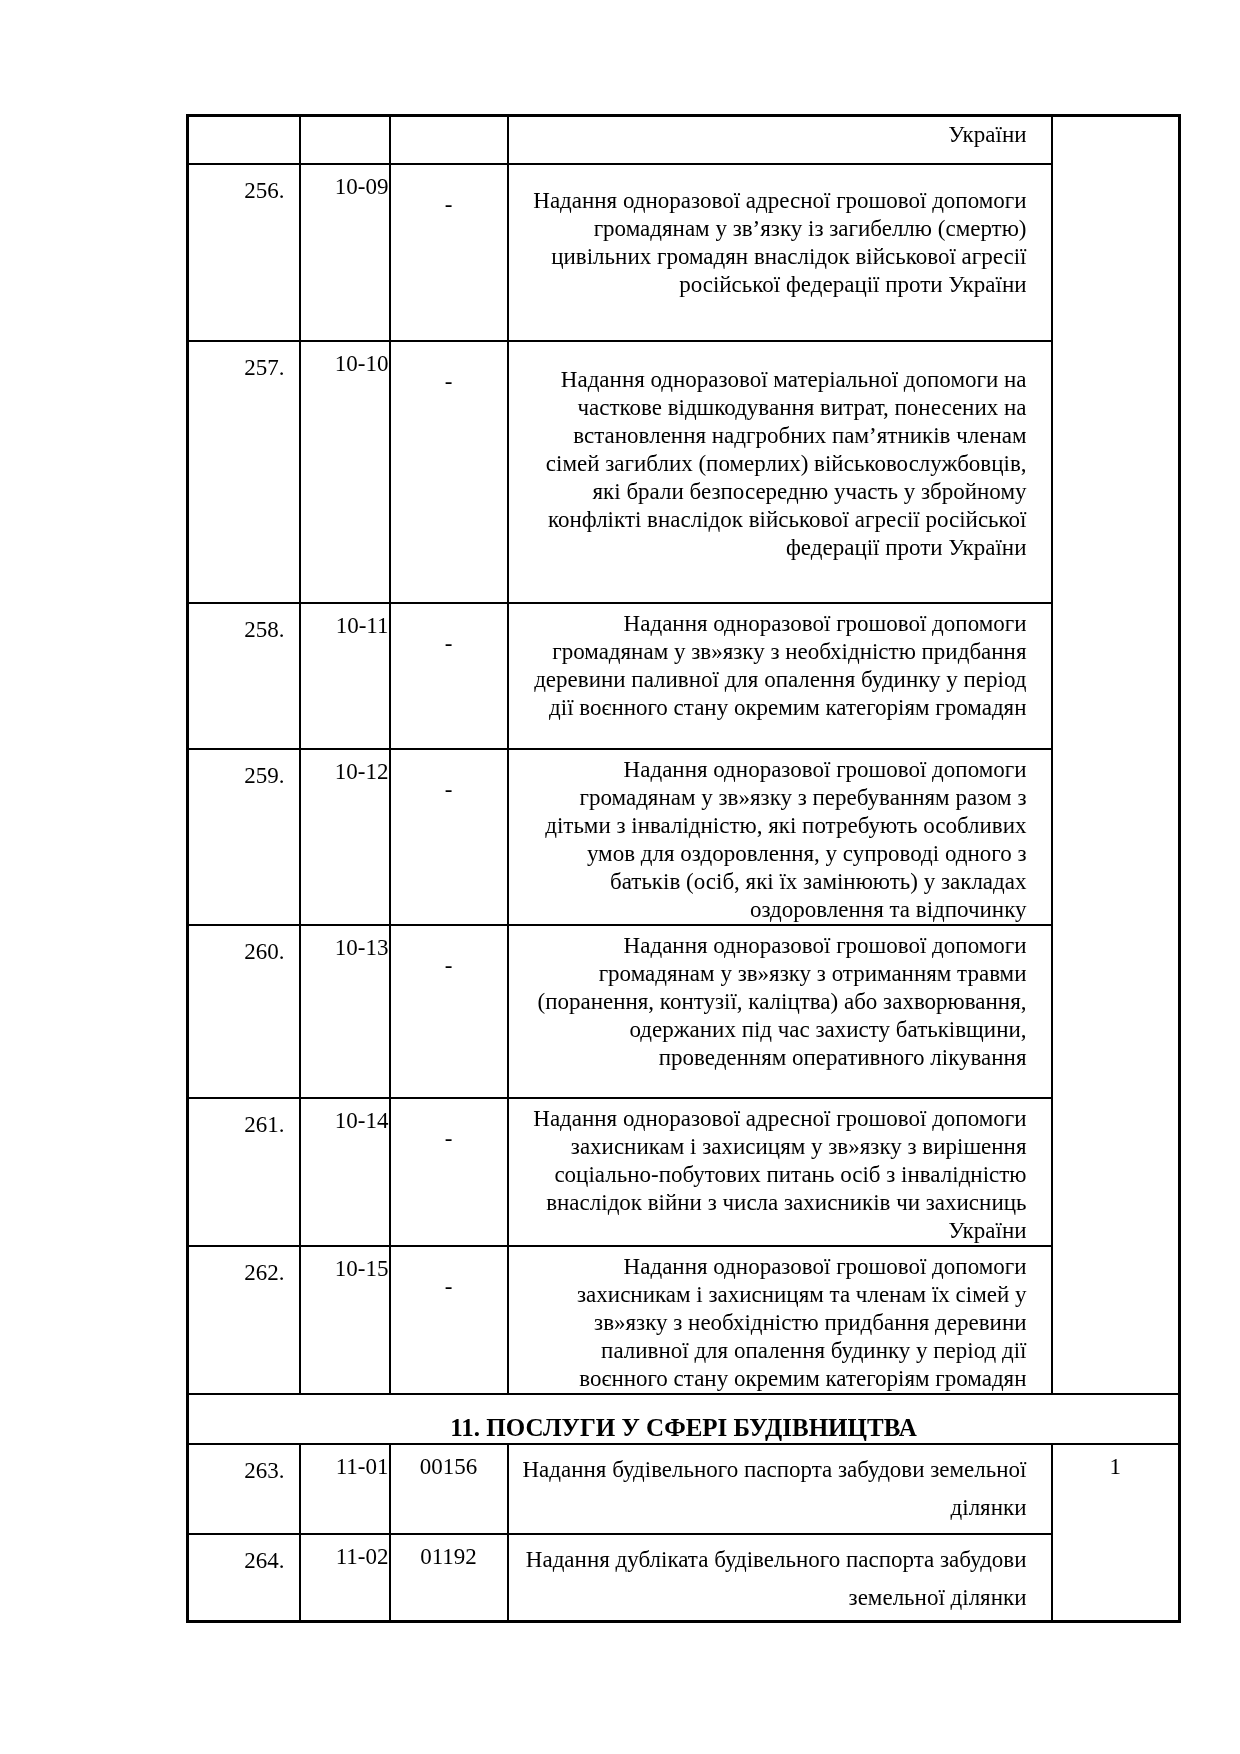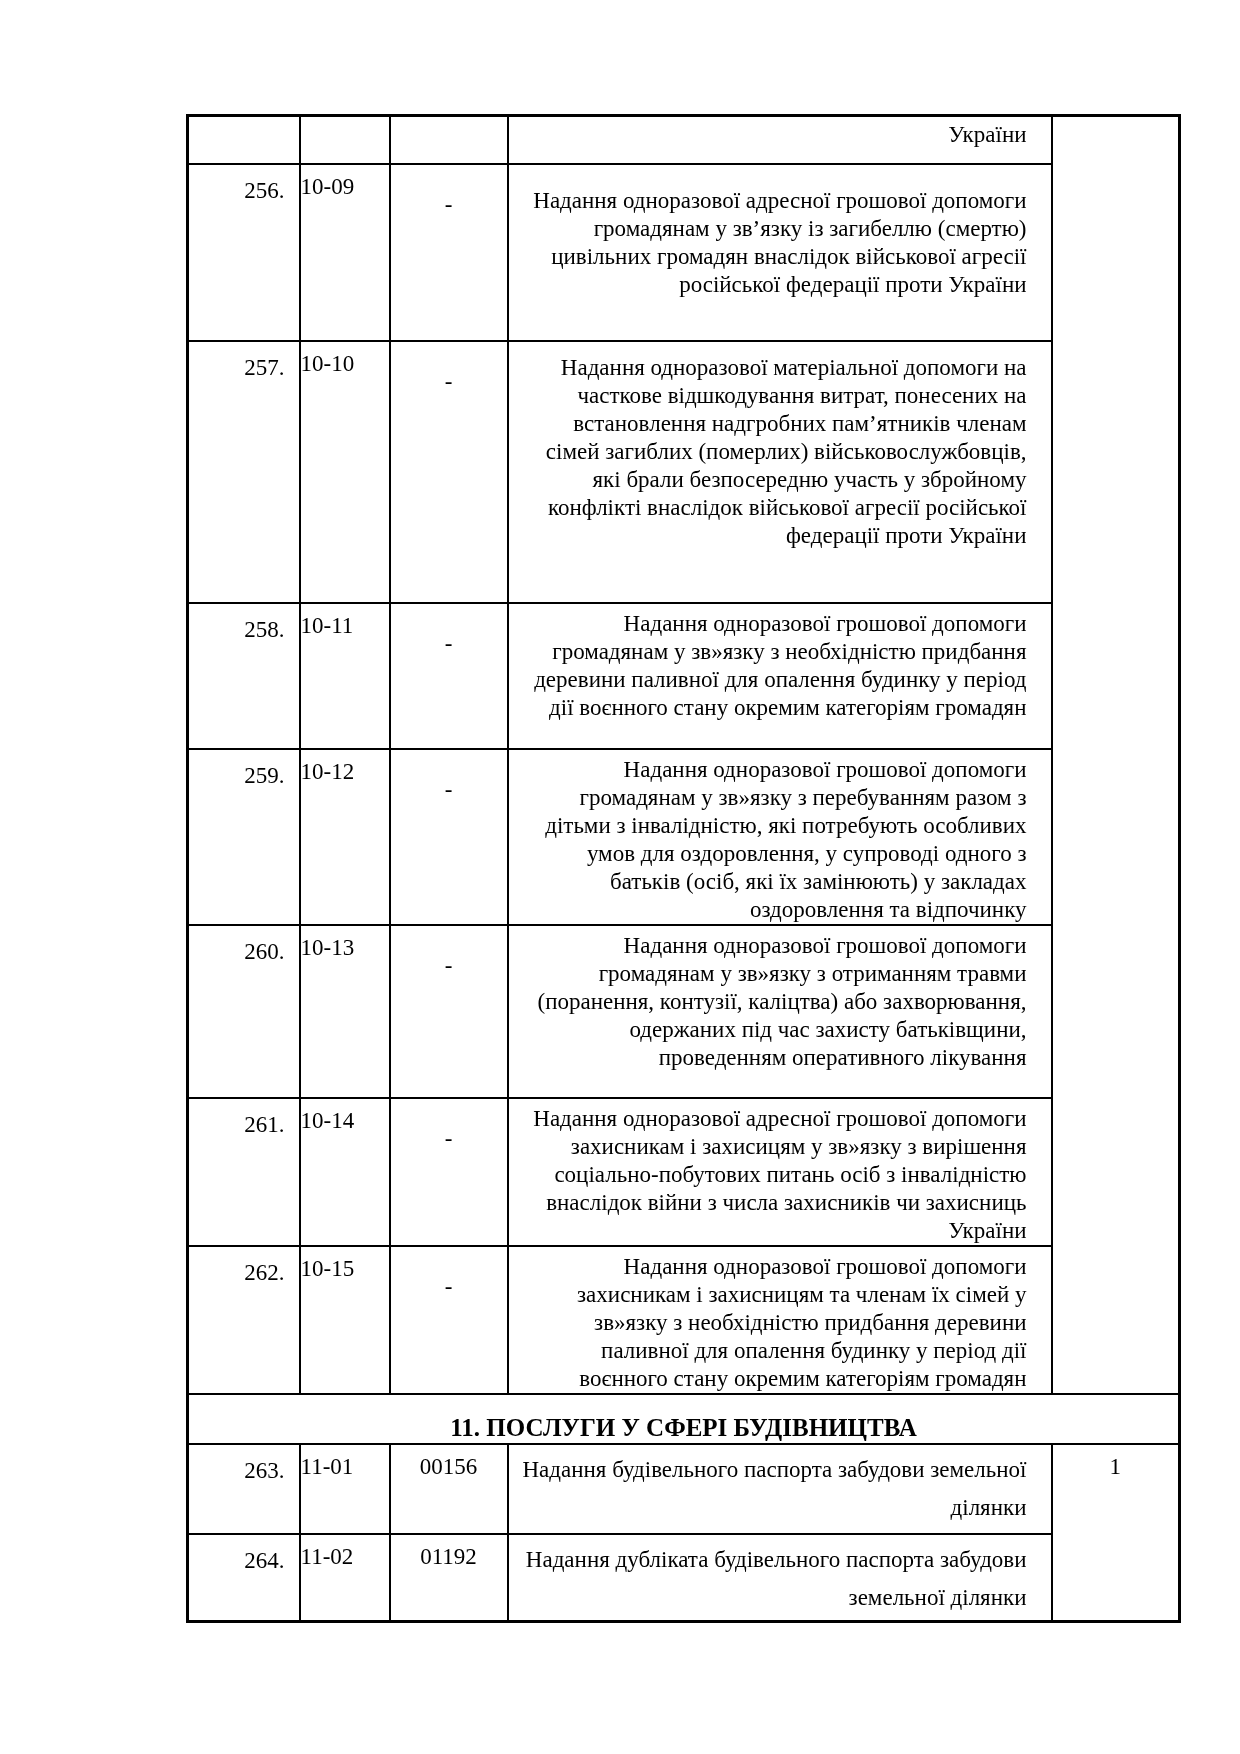--- a/index.html
+++ b/index.html
@@ -38,26 +38,26 @@
   .r258{height:146px}
   .r259{height:174px}
   .r260{height:173px}
   .r261{height:145px}
   .r262{height:142px}
   .rsec{height:46px}
   .r263{height:90px}
   .r264{height:88px}
 
   td.num{text-align:right;padding:12px 14px 0 0;}
-  td.code{text-align:left;padding-top:8px;}
+  td.code{text-align:right;padding-top:8px;}
   td.id{text-align:center;padding-top:8px;}
   td.id.dash{padding-top:26px;}
   td.desc{text-align:right;padding:6px 24px 0 10px;}
   td.desc.pad-lg{padding-top:22px;}
-  td.desc.pad-xl{padding-top:12px;font-family:Liberation Serif, serif;}
+  td.desc.pad-xl{padding-top:24px;font-family:Liberation Serif, serif;}
   td.desc.wide-lines{line-height:38px;}
   td.val{text-align:center;padding-top:8px;}
   td.sec{
     text-align:center;
     font-weight:bold;
     font-size:25px;
     padding-top:18px;
     line-height:30px;
   }
 </style>

